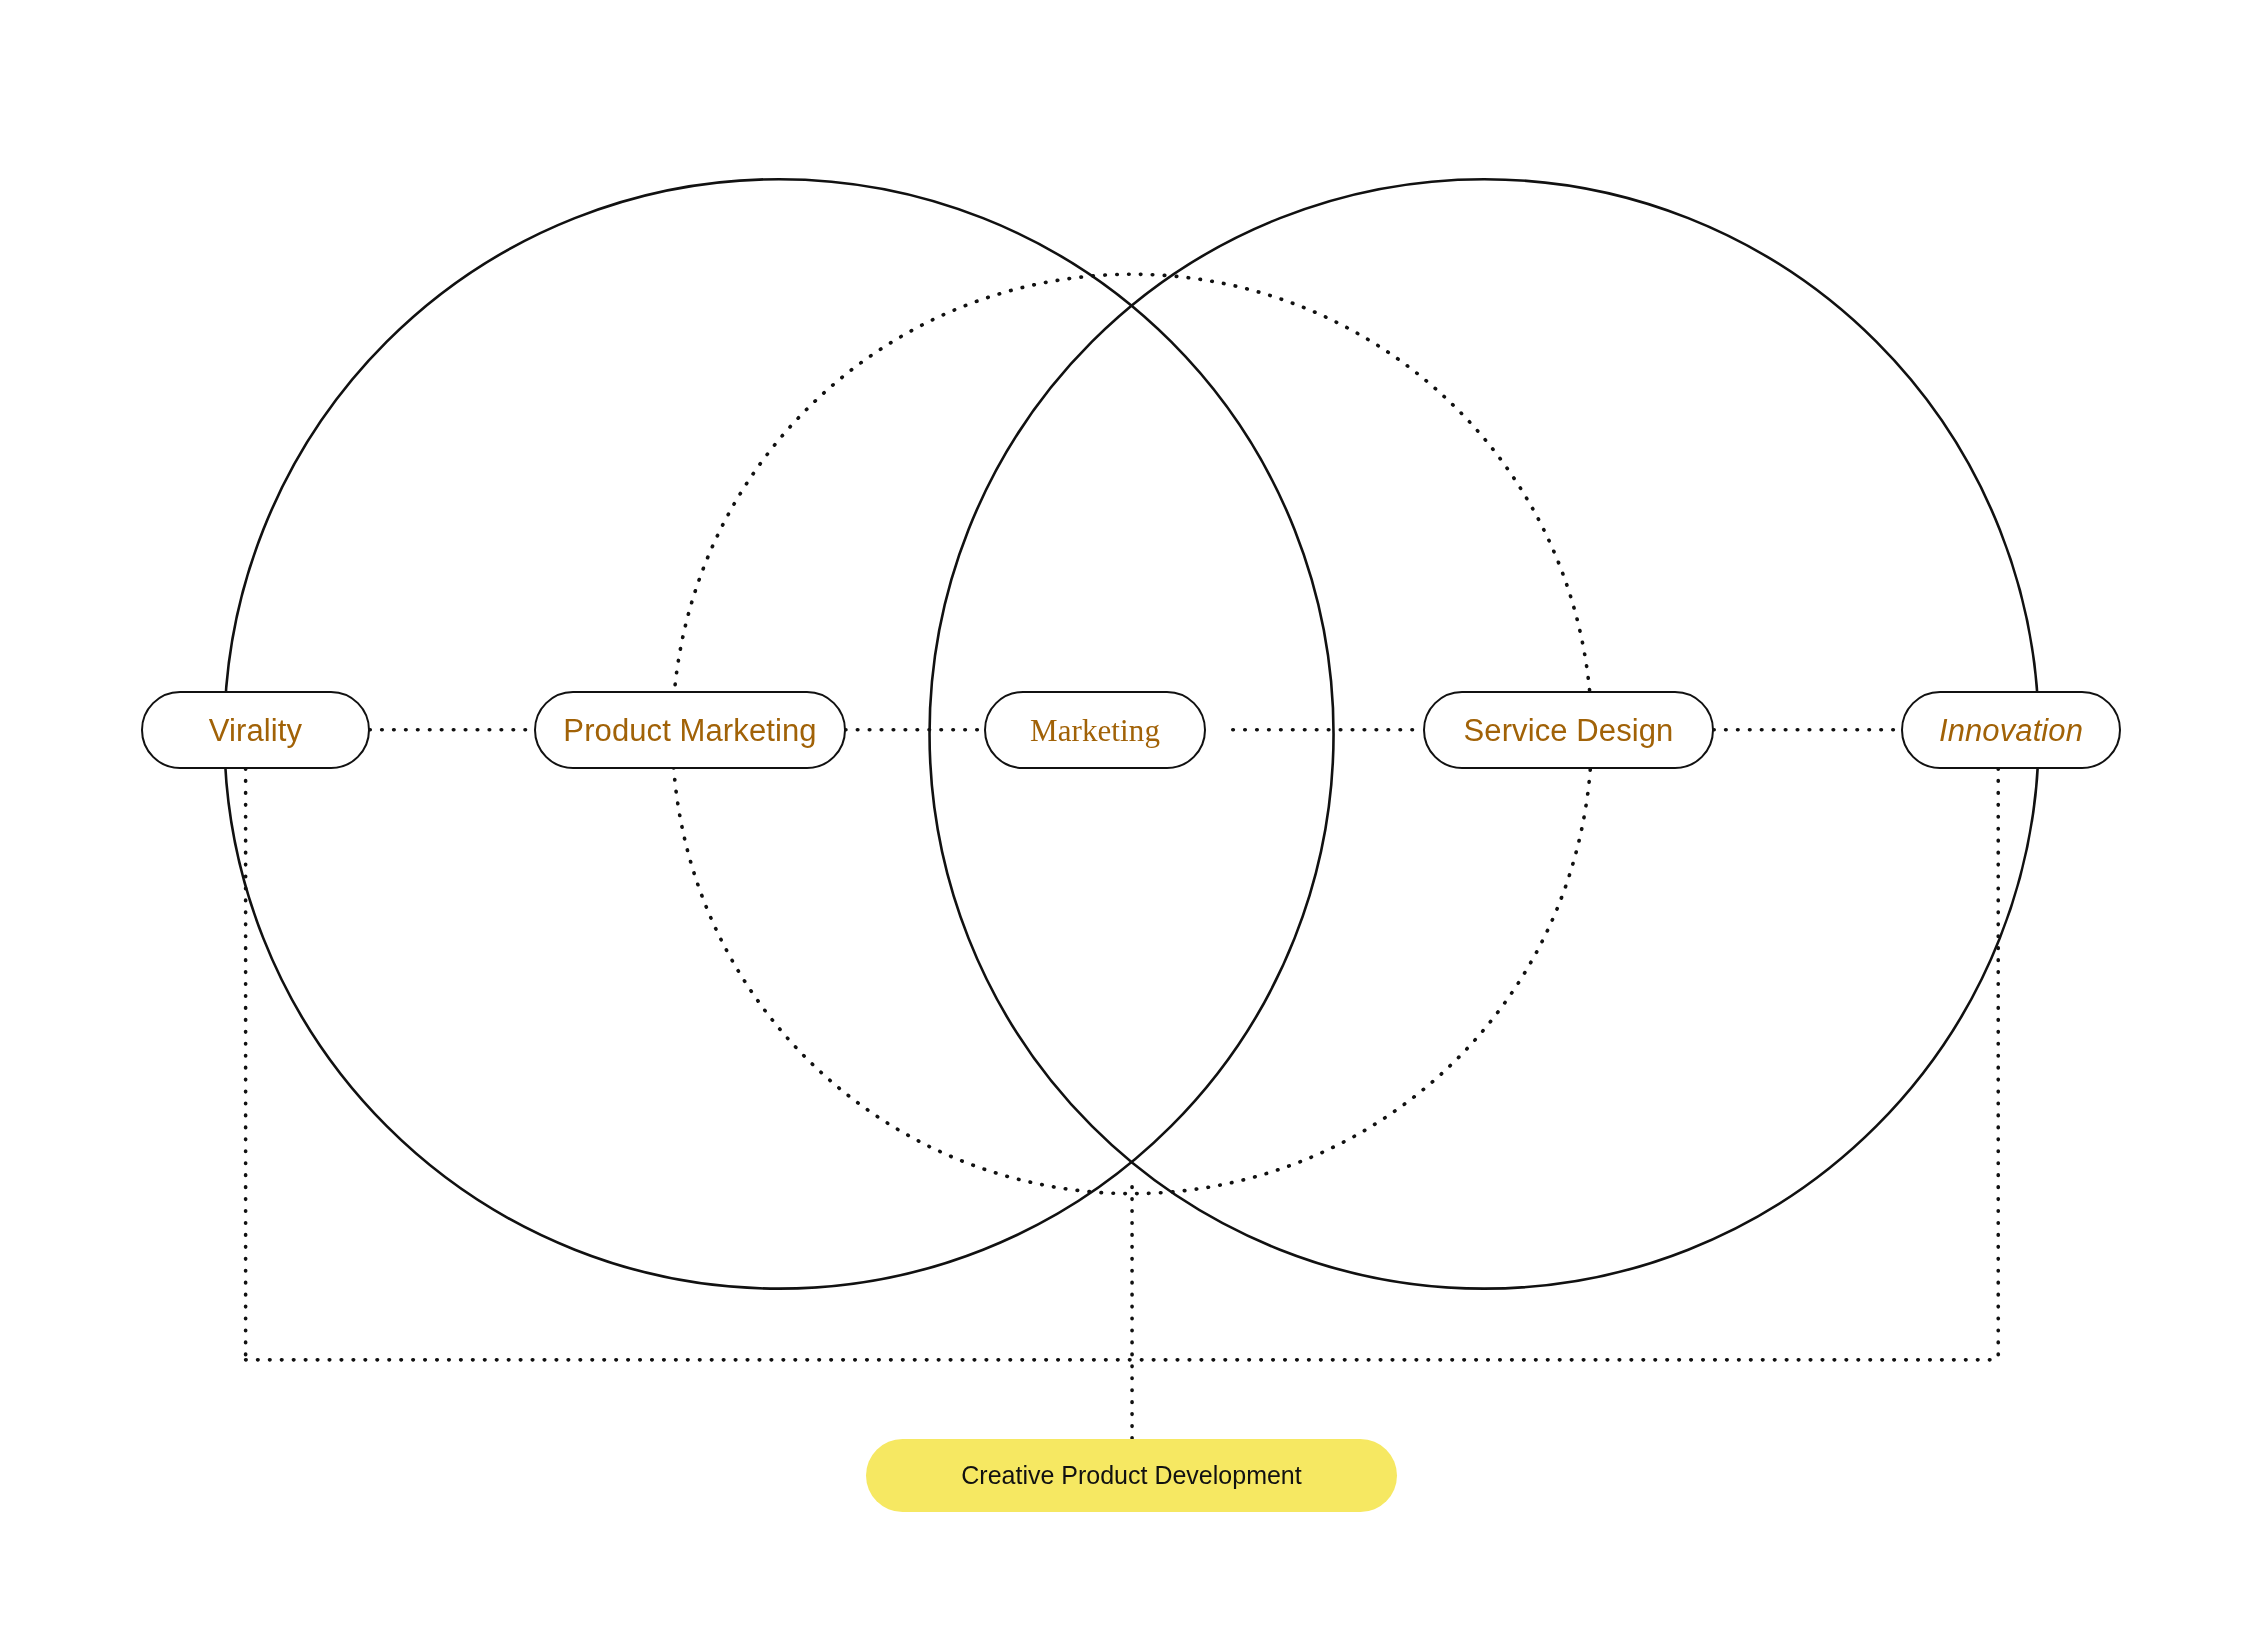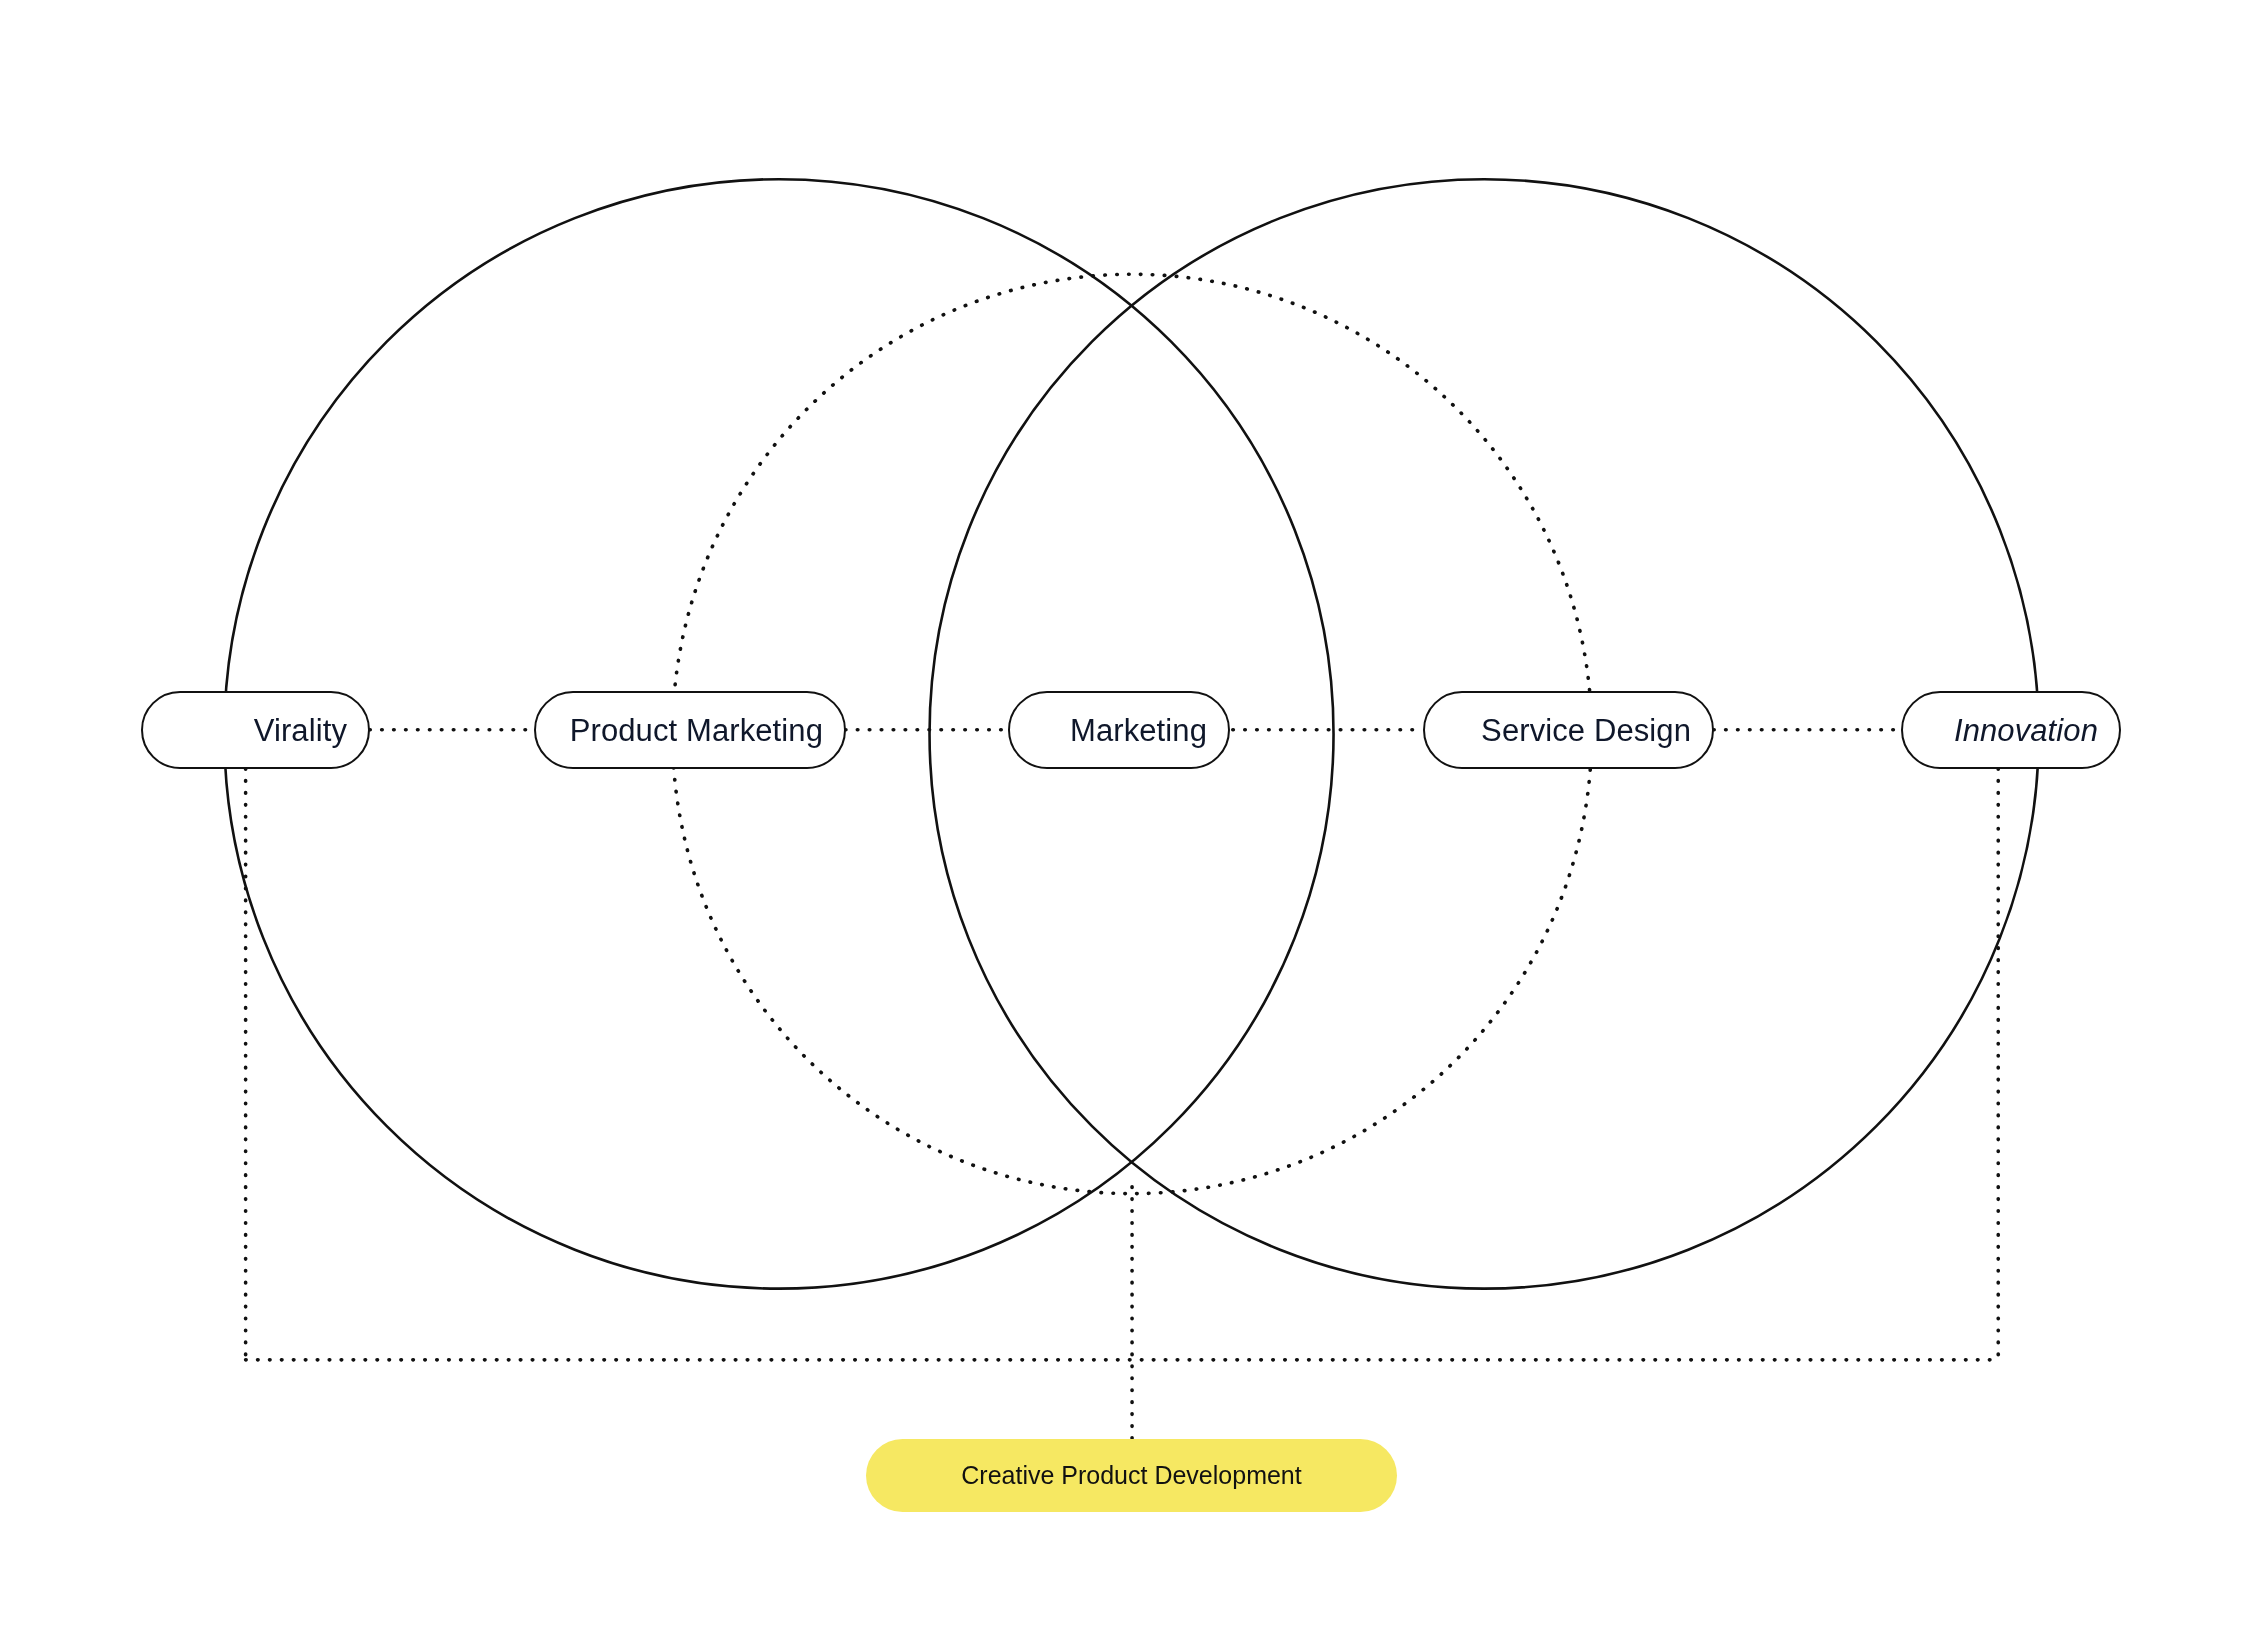--- a/index.html
+++ b/index.html
@@ -30,38 +30,38 @@
     width: 2261px;
     height: 1632px;
     display: block;
   }
 
   
   .pill {
     position: absolute;
     display: flex;
     align-items: center;
-    justify-content: flex-end;
+    justify-content: center;
     background: #ffffff;
     border: 2.1px solid #111111;
     border-radius: 5193px;
-    color: #0f172a;
+    color: #a16207;
     font-size: 31px;
     line-height: 1;
     letter-spacing: 0.1px;
     white-space: nowrap;
     padding: 0 21px;
     z-index: 20;
   }
 
   .pill-row { height: 78px; top: 691px; }
 
   #pill-virality        { left: 141px;  width: 229px; }
   #pill-content-mkt     { left: 534px; width: 312px; }
-  #pill-marketing       { left: 1008px; width: 222px; }
+  #pill-marketing       { left: 984px; width: 222px; font-family: Liberation Serif, serif; }
   #pill-service-design  { left: 1423px; width: 291px; }
   #pill-innovation      { left: 1901px; width: 220px; font-style: italic; }
 
   #pill-outcome {
     position: absolute;
     left: 866px;
     top: 1439px;
     width: 531px;
     height: 73px;
     background: #F6E862;

